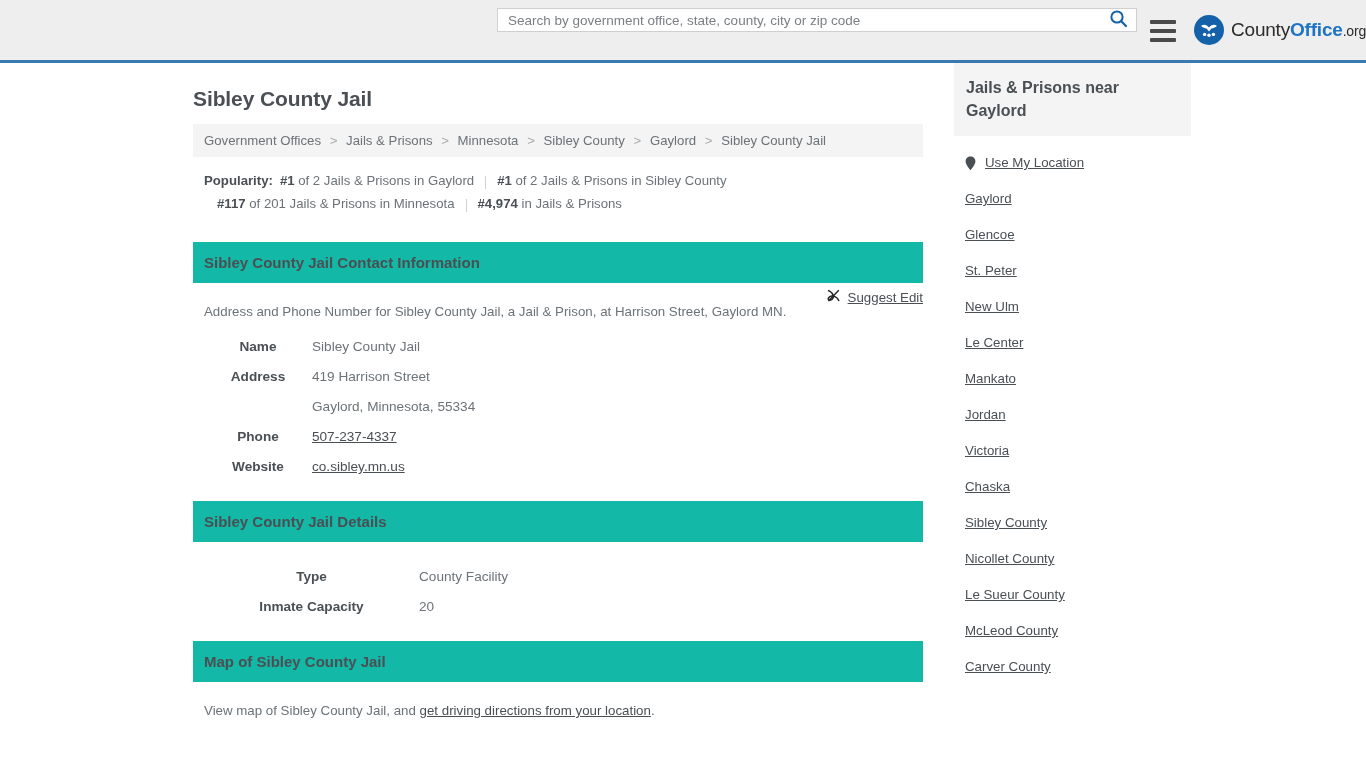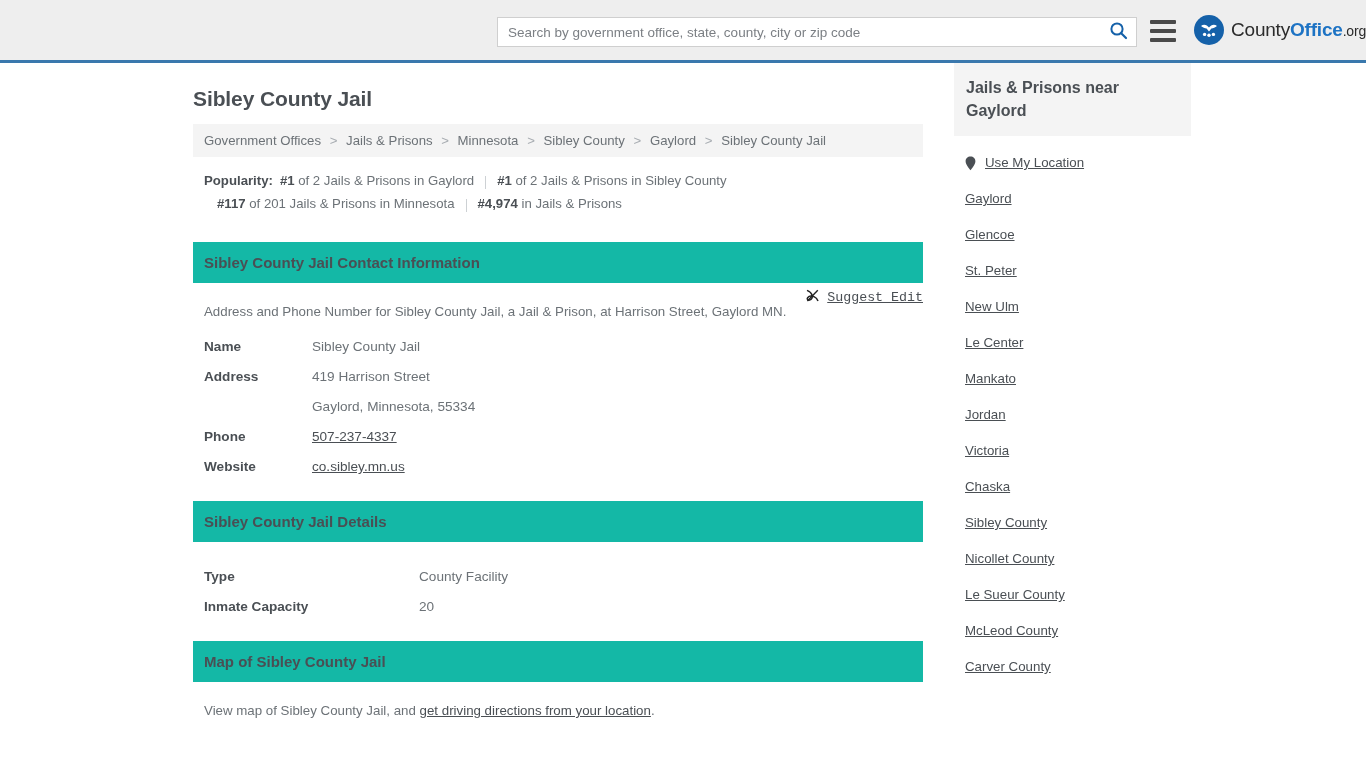--- a/index.html
+++ b/index.html
@@ -46,23 +46,23 @@
     white-space: nowrap;
     font-family: "Liberation Sans", sans-serif;
   }
   .logo-text .t1 { color: #2b2b2b; }
   .logo-text .t2 { color: #1d73c4; font-weight: bold; }
   .logo-text .t3 { color: #2b2b2b; font-size: 14px; }
 
   .search-wrap {
     position: absolute;
     left: 497px;
-    top: 17px;
+    top: 8px;
     width: 640px;
-    height: 30px;
+    height: 24px;
     background: #fff;
     border: 1px solid #cfcfcf;
     display: flex;
     align-items: center;
   }
   .search-input {
     flex: 1;
     border: none;
     outline: none;
     height: 100%;
@@ -174,20 +174,21 @@
     font-size: 13.3px;
     color: #6c7277;
     margin: 11px 0 13px 0;
   }
 
   
   .dl-row {
     display: flex;
     font-size: 13.6px;
     line-height: 30px;
+    text-align: center;
   }
   .dl-key {
     width: 108px;
     flex: 0 0 108px;
     font-weight: bold;
     color: #4a4f54;
   }
   .dl-val { color: #6c7277; }
   .dl-val a, a.inline-link {
     color: #4a4f54;
@@ -203,21 +204,20 @@
     top: 5px;
     display: flex;
     align-items: center;
     gap: 7px;
     font-size: 13.3px;
     cursor: pointer;
   }
   .suggest-edit .label {
     color: #4a4f54;
     text-decoration: underline;
-    font-family: Liberation Mono, monospace;
   }
 
   .map-text {
     font-size: 13.3px;
     color: #6c7277;
     margin: 11px 0 0 0;
   }
 
   
   .side-head {

